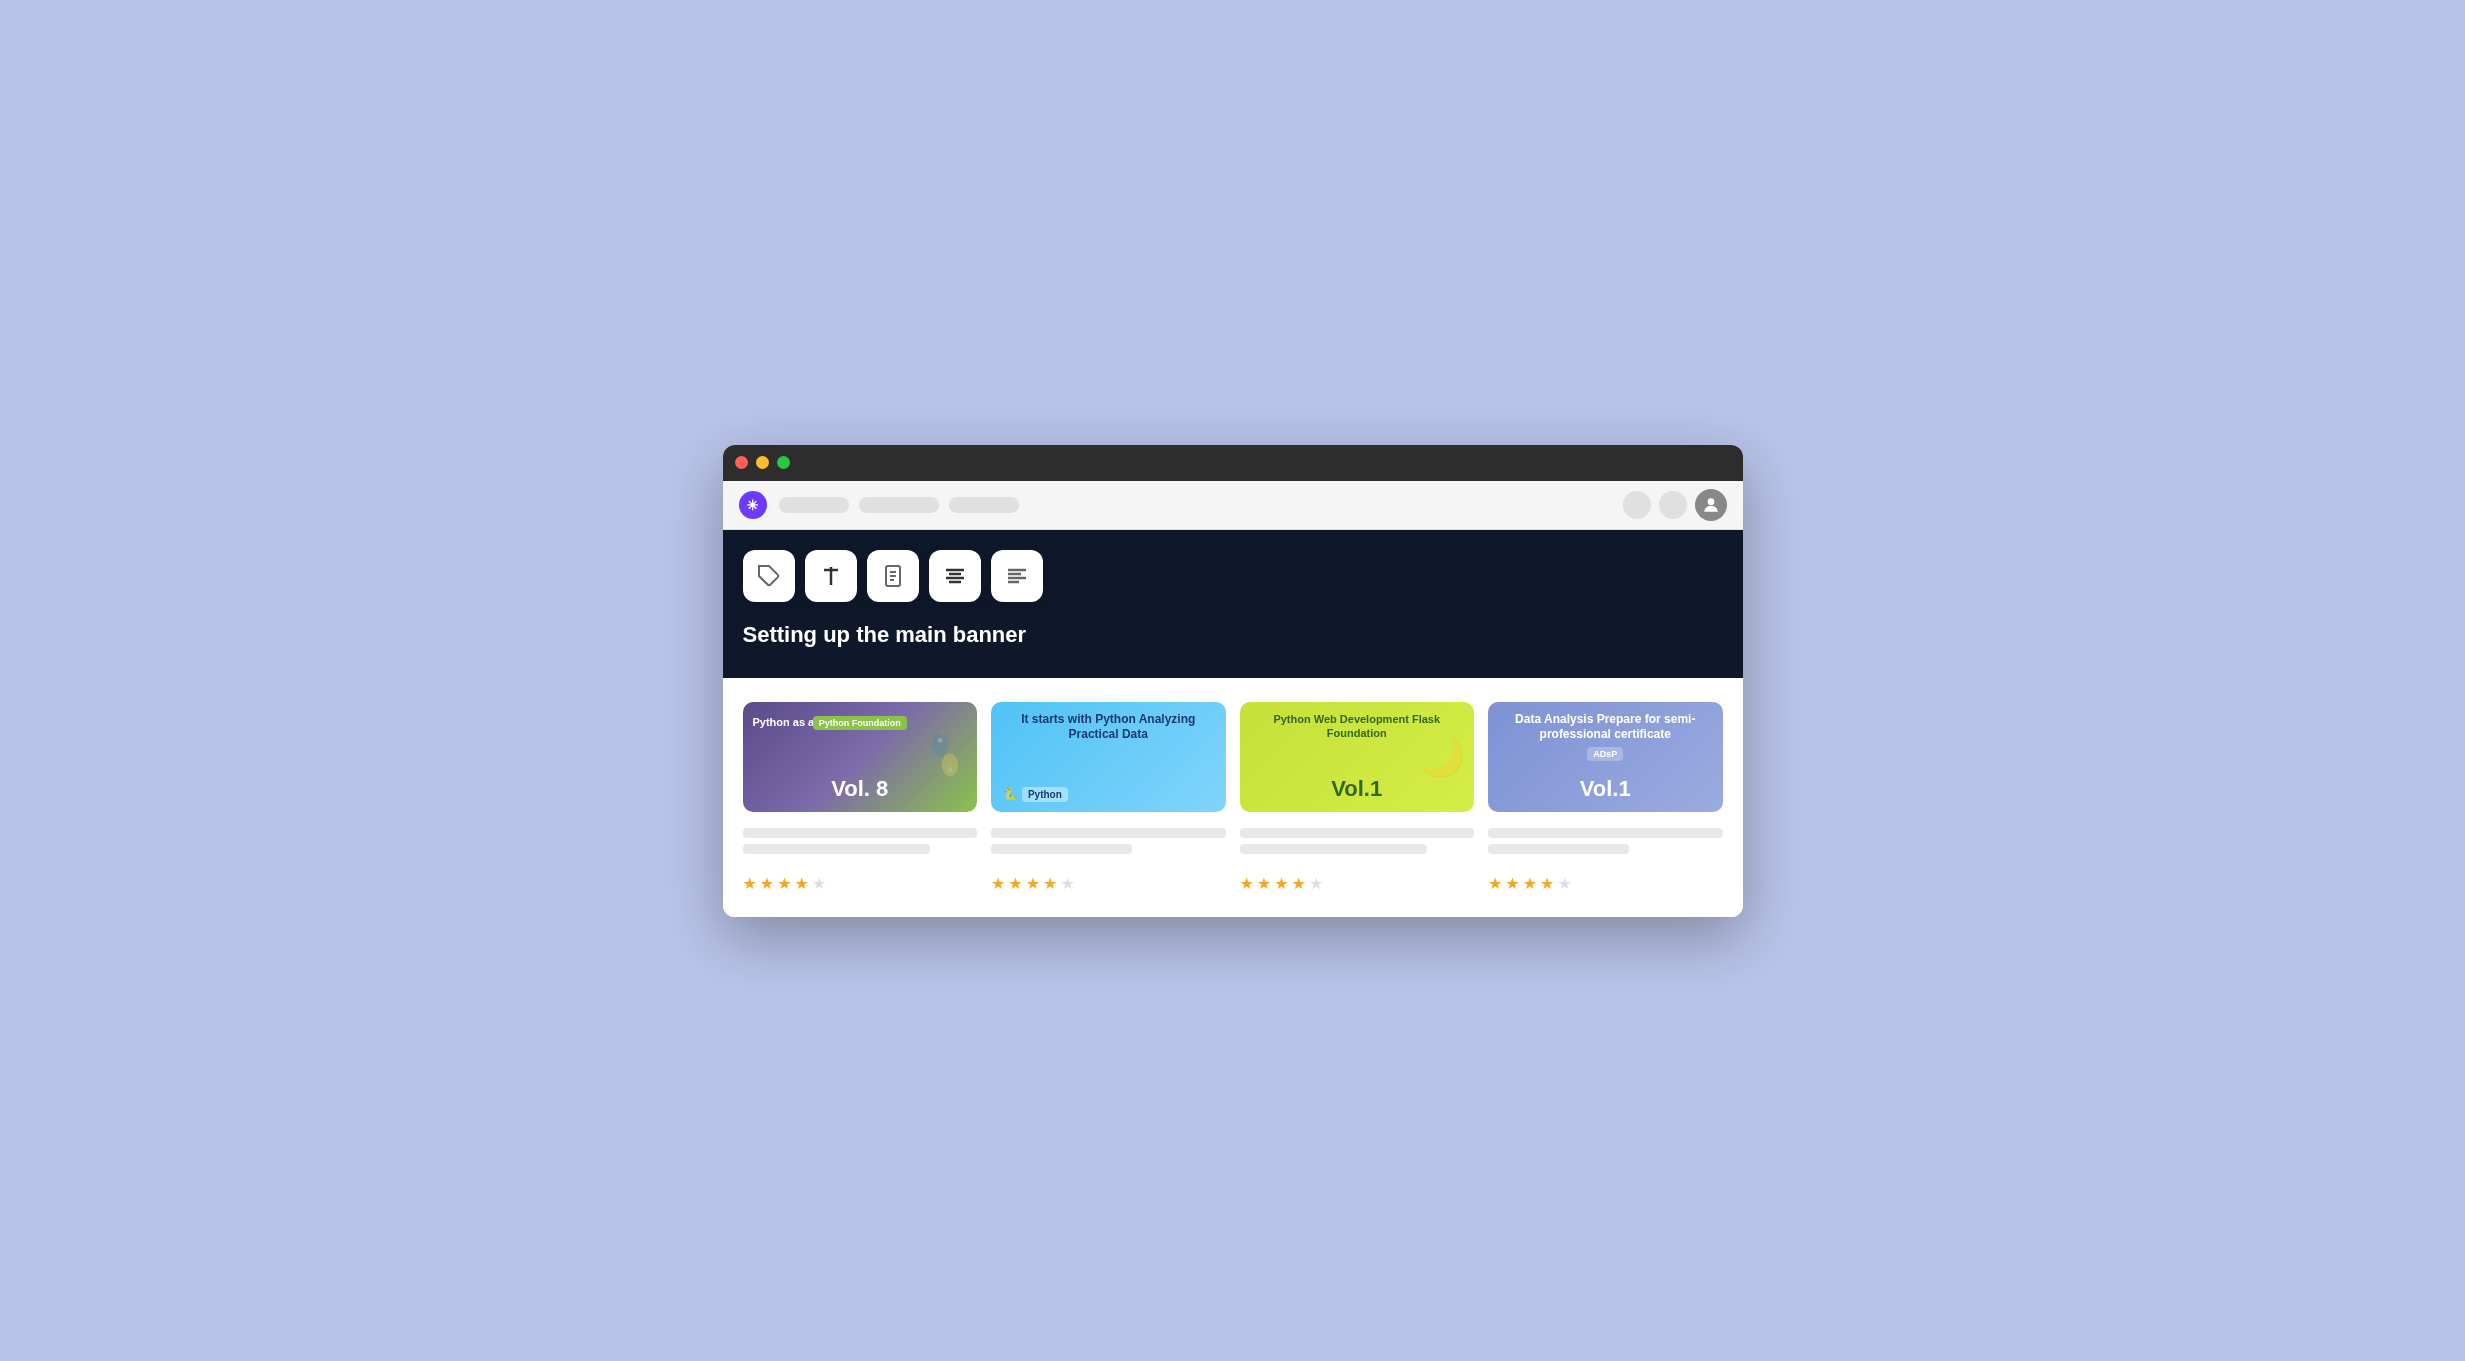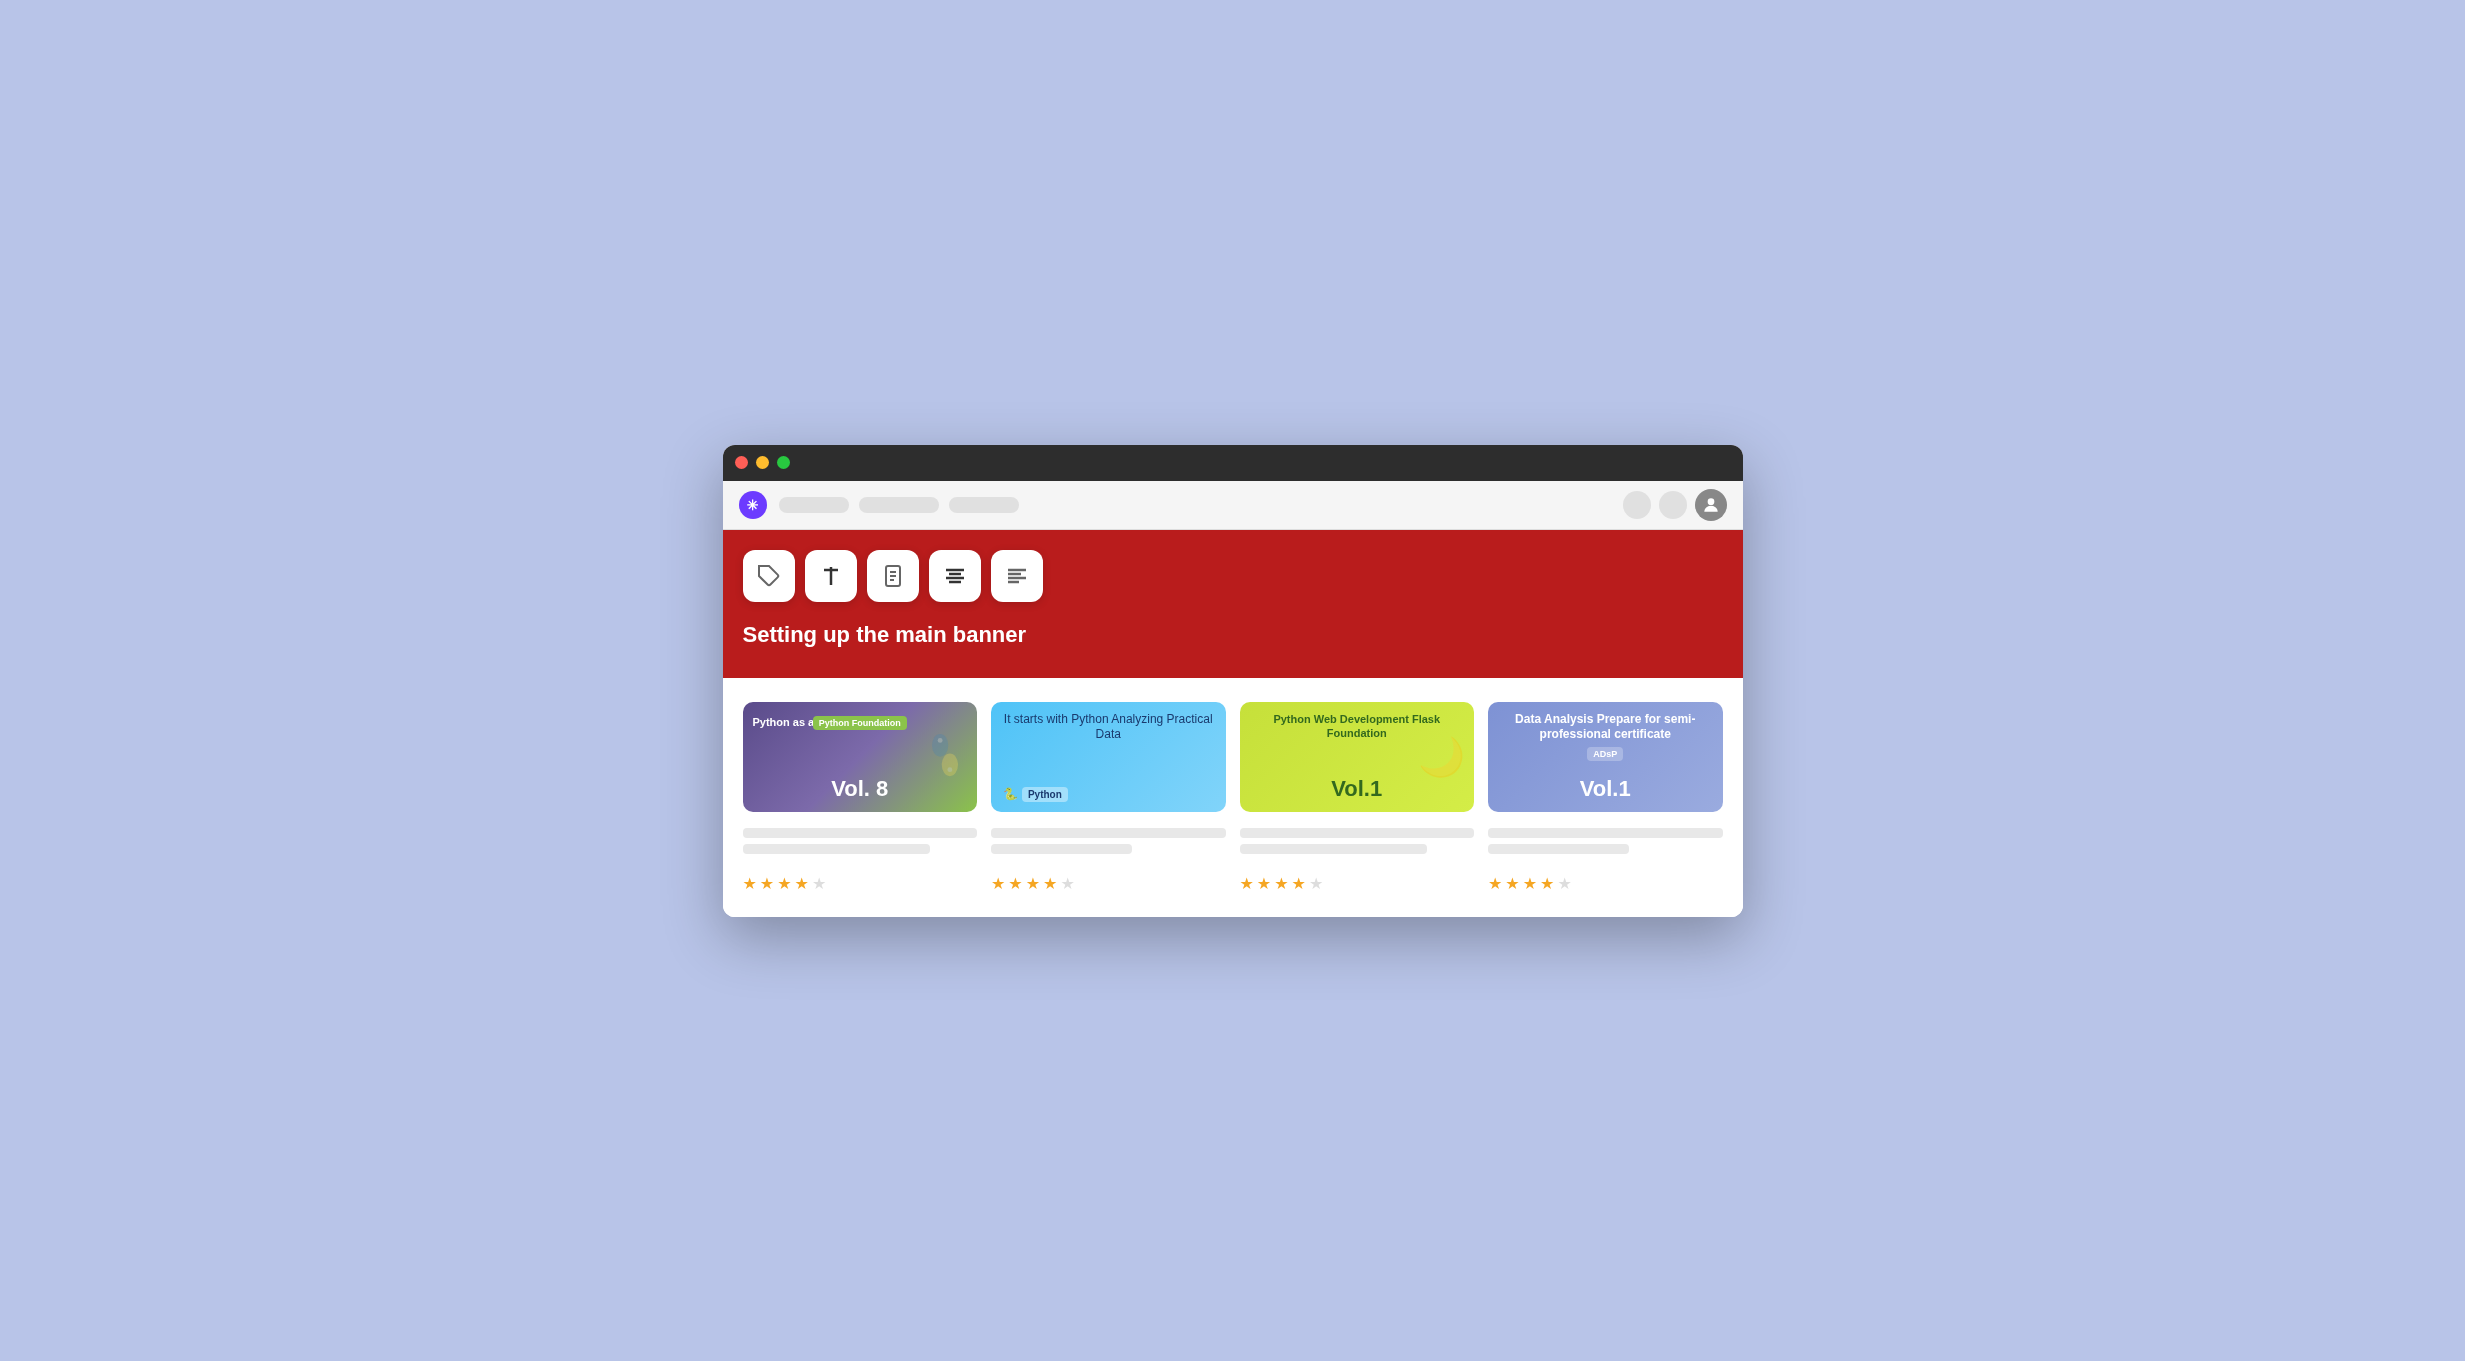--- a/index.html
+++ b/index.html
@@ -111,21 +111,21 @@
       background: #6c3bff;
       color: white;
     }
     .view-btn.creating {
       background: #2d4a8a;
       color: white;
     }
 
     
     .banner {
-      background: #b91c1c;
+      background: #0f172a;
       padding: 20px 20px 30px 20px;
       margin-top: 0;
       position: relative;
     }
     .banner-toolbar {
       display: flex;
       gap: 10px;
       margin-bottom: 20px;
     }
     .toolbar-btn {
@@ -366,21 +366,21 @@
             </svg>
           </div>
           <div style="position:absolute;top:10px;left:10px;">
             <span class="card-title">Python as a practice</span>
           </div>
         </div>
 
         <div class="course-card card-2">
           <div class="card-content card-2-content">
             <div>
-              <div class="card-title" style="color:#1a3a6e; font-size:12px; font-weight:400;">It starts with Python Analyzing Practical Data</div>
+              <div class="card-title" style="color:#1a3a6e; font-size:12px; font-weight:700;">It starts with Python Analyzing Practical Data</div>
             </div>
             <div class="card-badge-row">
               <span style="font-size:12px;">🐍</span>
               <span class="card-badge" style="background:rgba(255,255,255,0.4);color:#1a3a6e;font-weight:600;font-size:10px;">Python</span>
             </div>
           </div>
         </div>
 
         <div class="course-card card-3">
           <div class="card-content card-3-content">

